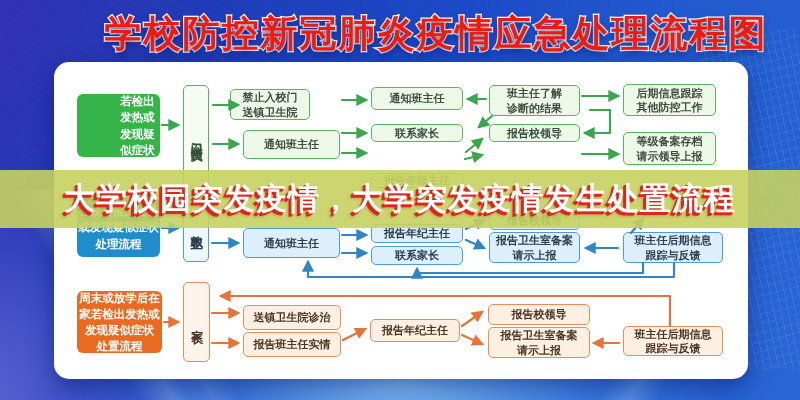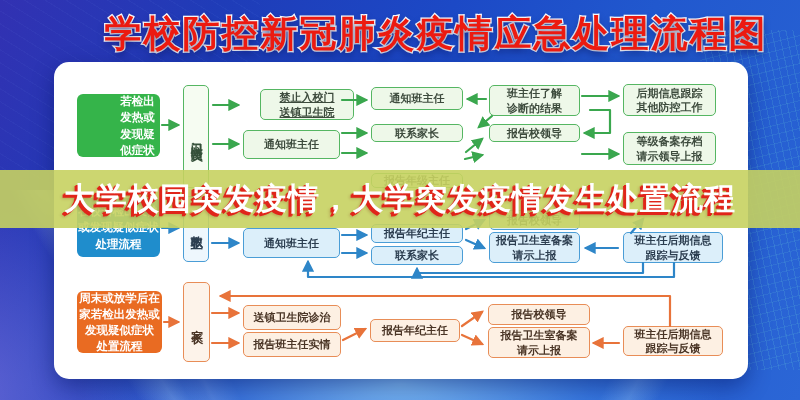--- a/index.html
+++ b/index.html
@@ -87,21 +87,21 @@
 <div class="deco glow-bottom"></div>
 
 <div class="main-title">学校防控新冠肺炎疫情应急处理流程图</div>
 
 <div class="panel">
 
   <div class="bx src src-g" style="left:23px;top:32px;width:83px;height:63px;">在校门若检出
 发热或发现疑
 似症状学生</div>
   <div class="bx g vx" style="left:129px;top:23px;width:26px;height:103px;">门卫防疫员</div>
-  <div class="bx g" style="left:206px;top:27px;width:94px;height:31px;text-decoration:underline;">禁止入校门
+  <div class="bx g" style="left:176px;top:27px;width:80px;height:31px;">禁止入校门
 送镇卫生院</div>
   <div class="bx g" style="left:189px;top:68px;width:97px;height:29px;">通知班主任</div>
   <div class="bx g" style="left:317px;top:25px;width:92px;height:23px;">通知班主任</div>
   <div class="bx g" style="left:317px;top:62px;width:92px;height:18px;">联系家长</div>
   <div class="bx g" style="left:317px;top:83px;width:92px;height:15px;margin-top:28px;">报告年级主任</div>
   <div class="bx g" style="left:435px;top:23px;width:91px;height:31px;">班主任了解
 诊断的结果</div>
   <div class="bx g" style="left:435px;top:62px;width:91px;height:18px;">报告校领导</div>
   <div class="bx g" style="left:569px;top:70px;width:93px;height:33px;">等级备案存档
 请示领导上报</div>

